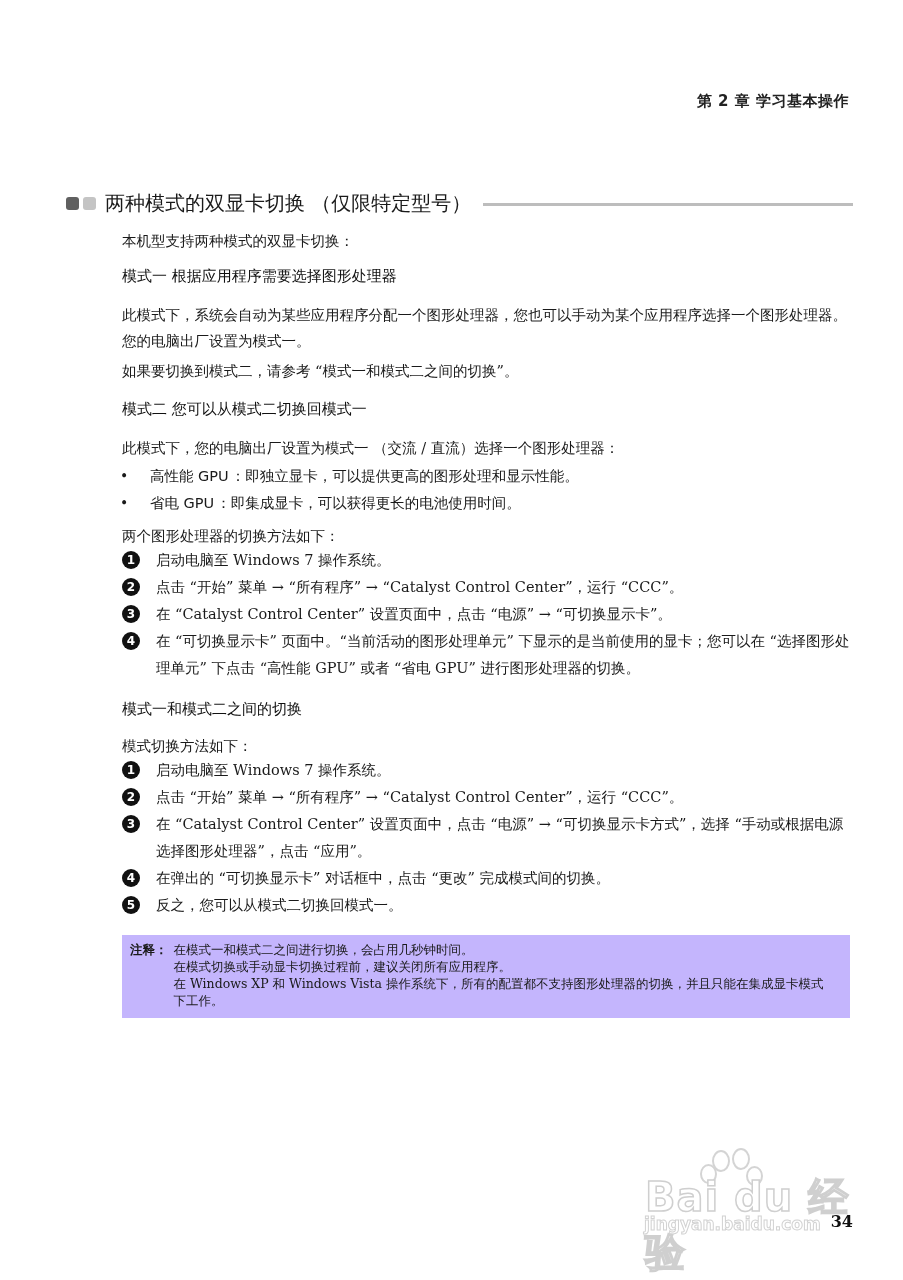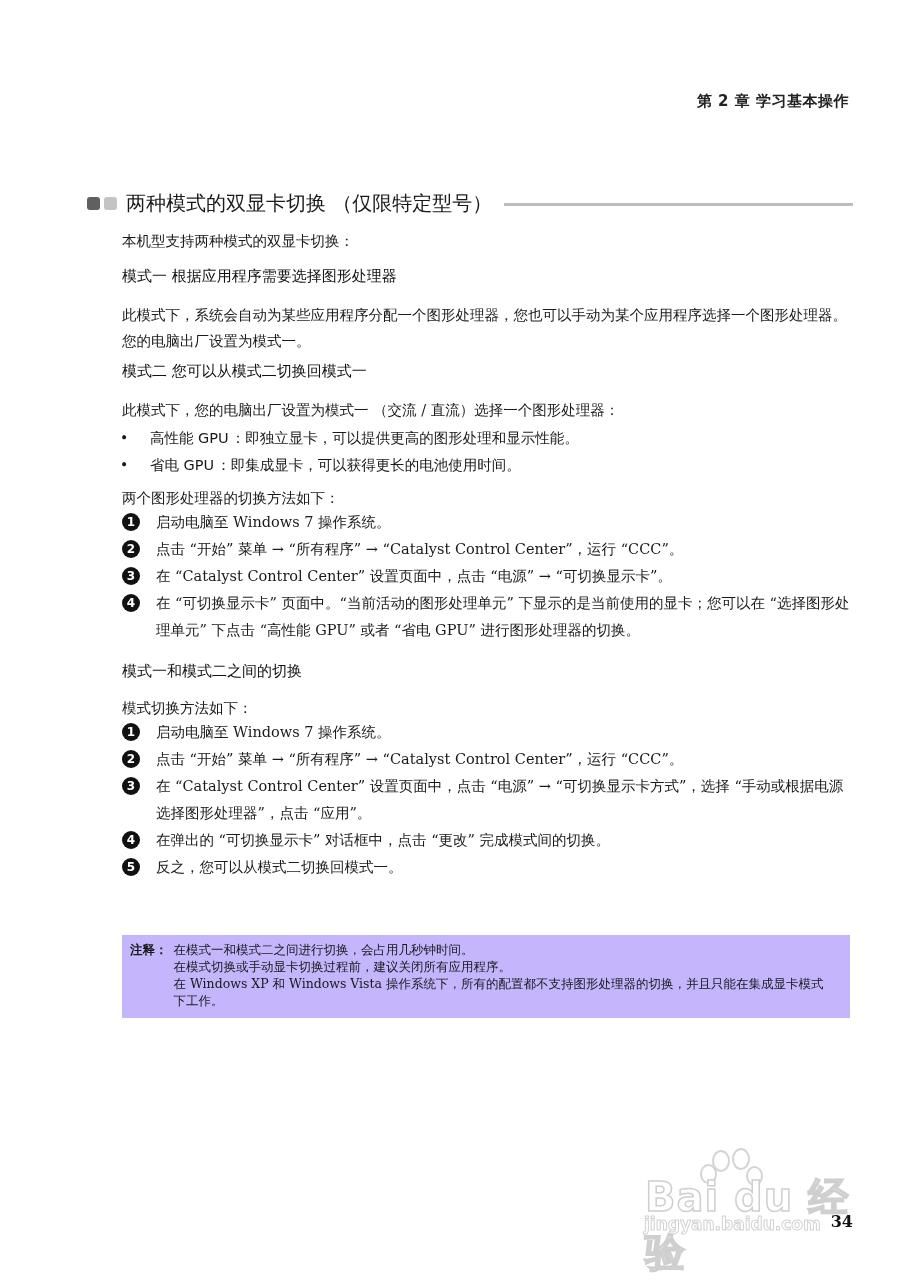--- a/index.html
+++ b/index.html
@@ -1,20 +1,20 @@
 <!DOCTYPE html>
 <html><head>
 <meta charset="utf-8">
 <style>
   html, body { margin: 0; padding: 0; background: #ffffff; }
   body { width: 903px; height: 1280px; position: relative; overflow: hidden;
          font-family: "DejaVu Serif", "Liberation Serif", serif; color: #1a1a1a; }
   .chapter-header { position: absolute; top: 92px; right: 54px; font-family: "DejaVu Sans", "Liberation Sans", sans-serif;
                     font-size: 15px; font-weight: bold; color: #222; letter-spacing: 0.5px; }
-  .section-title-row { position: absolute; top: 188px; left: 87px; right: 50px; height: 30px; display: flex; align-items: center; }
+  .section-title-row { position: absolute; top: 188px; left: 66px; right: 50px; height: 30px; display: flex; align-items: center; }
   .sq { width: 13px; height: 13px; border-radius: 3px; display: inline-block; margin-right: 4px; }
   .sq.dark { background: #606060; }
   .sq.light { background: #c4c4c4; margin-right: 9px; }
   .section-title { font-family: "DejaVu Sans", "Liberation Sans", sans-serif; font-size: 20px; color: #1a1a1a; white-space: nowrap; }
   .title-rule { flex: 1; height: 3px; background: #bdbdbd; margin-left: 12px; margin-top: 2px; }
   .content { position: absolute; left: 122px; right: 52px; top: 228px; font-size: 14.5px; line-height: 27px; }
   p { margin: 0; }
   .intro { margin-bottom: 8px; }
   .subhead { font-family: "DejaVu Sans", "Liberation Sans", sans-serif; font-size: 15px; font-weight: normal; color: #111;
              margin: 0 0 12px 0; line-height: 27px; }
@@ -52,20 +52,21 @@
   <span class="sq light"></span>
   <span class="section-title">两种模式的双显卡切换 （仅限特定型号）</span>
   <span class="title-rule"></span>
 </div>
 
 <div class="content">
   <p class="intro">本机型支持两种模式的双显卡切换：</p>
 
   <h3 class="subhead">模式一  根据应用程序需要选择图形处理器</h3>
   <p class="para">此模式下，系统会自动为某些应用程序分配一个图形处理器，您也可以手动为某个应用程序选择一个图形处理器。您的电脑出厂设置为模式一。</p>
+  <p class="para" style="margin-bottom:12px;">如果要切换到模式二，请参考 “模式一和模式二之间的切换”。</p>
 
   <h3 class="subhead">模式二  您可以从模式二切换回模式一</h3>
   <p class="para" style="margin-bottom:2px;">此模式下，您的电脑出厂设置为模式一 （交流 / 直流）选择一个图形处理器：</p>
   <div class="bullet">
     <span class="dot">•</span>
     <span><span class="term">高性能 GPU</span><span>：即独立显卡，可以提供更高的图形处理和显示性能。</span></span>
   </div>
   <div class="bullet">
     <span class="dot">•</span>
     <span><span class="term">省电 GPU</span><span>：即集成显卡，可以获得更长的电池使用时间。</span></span>

